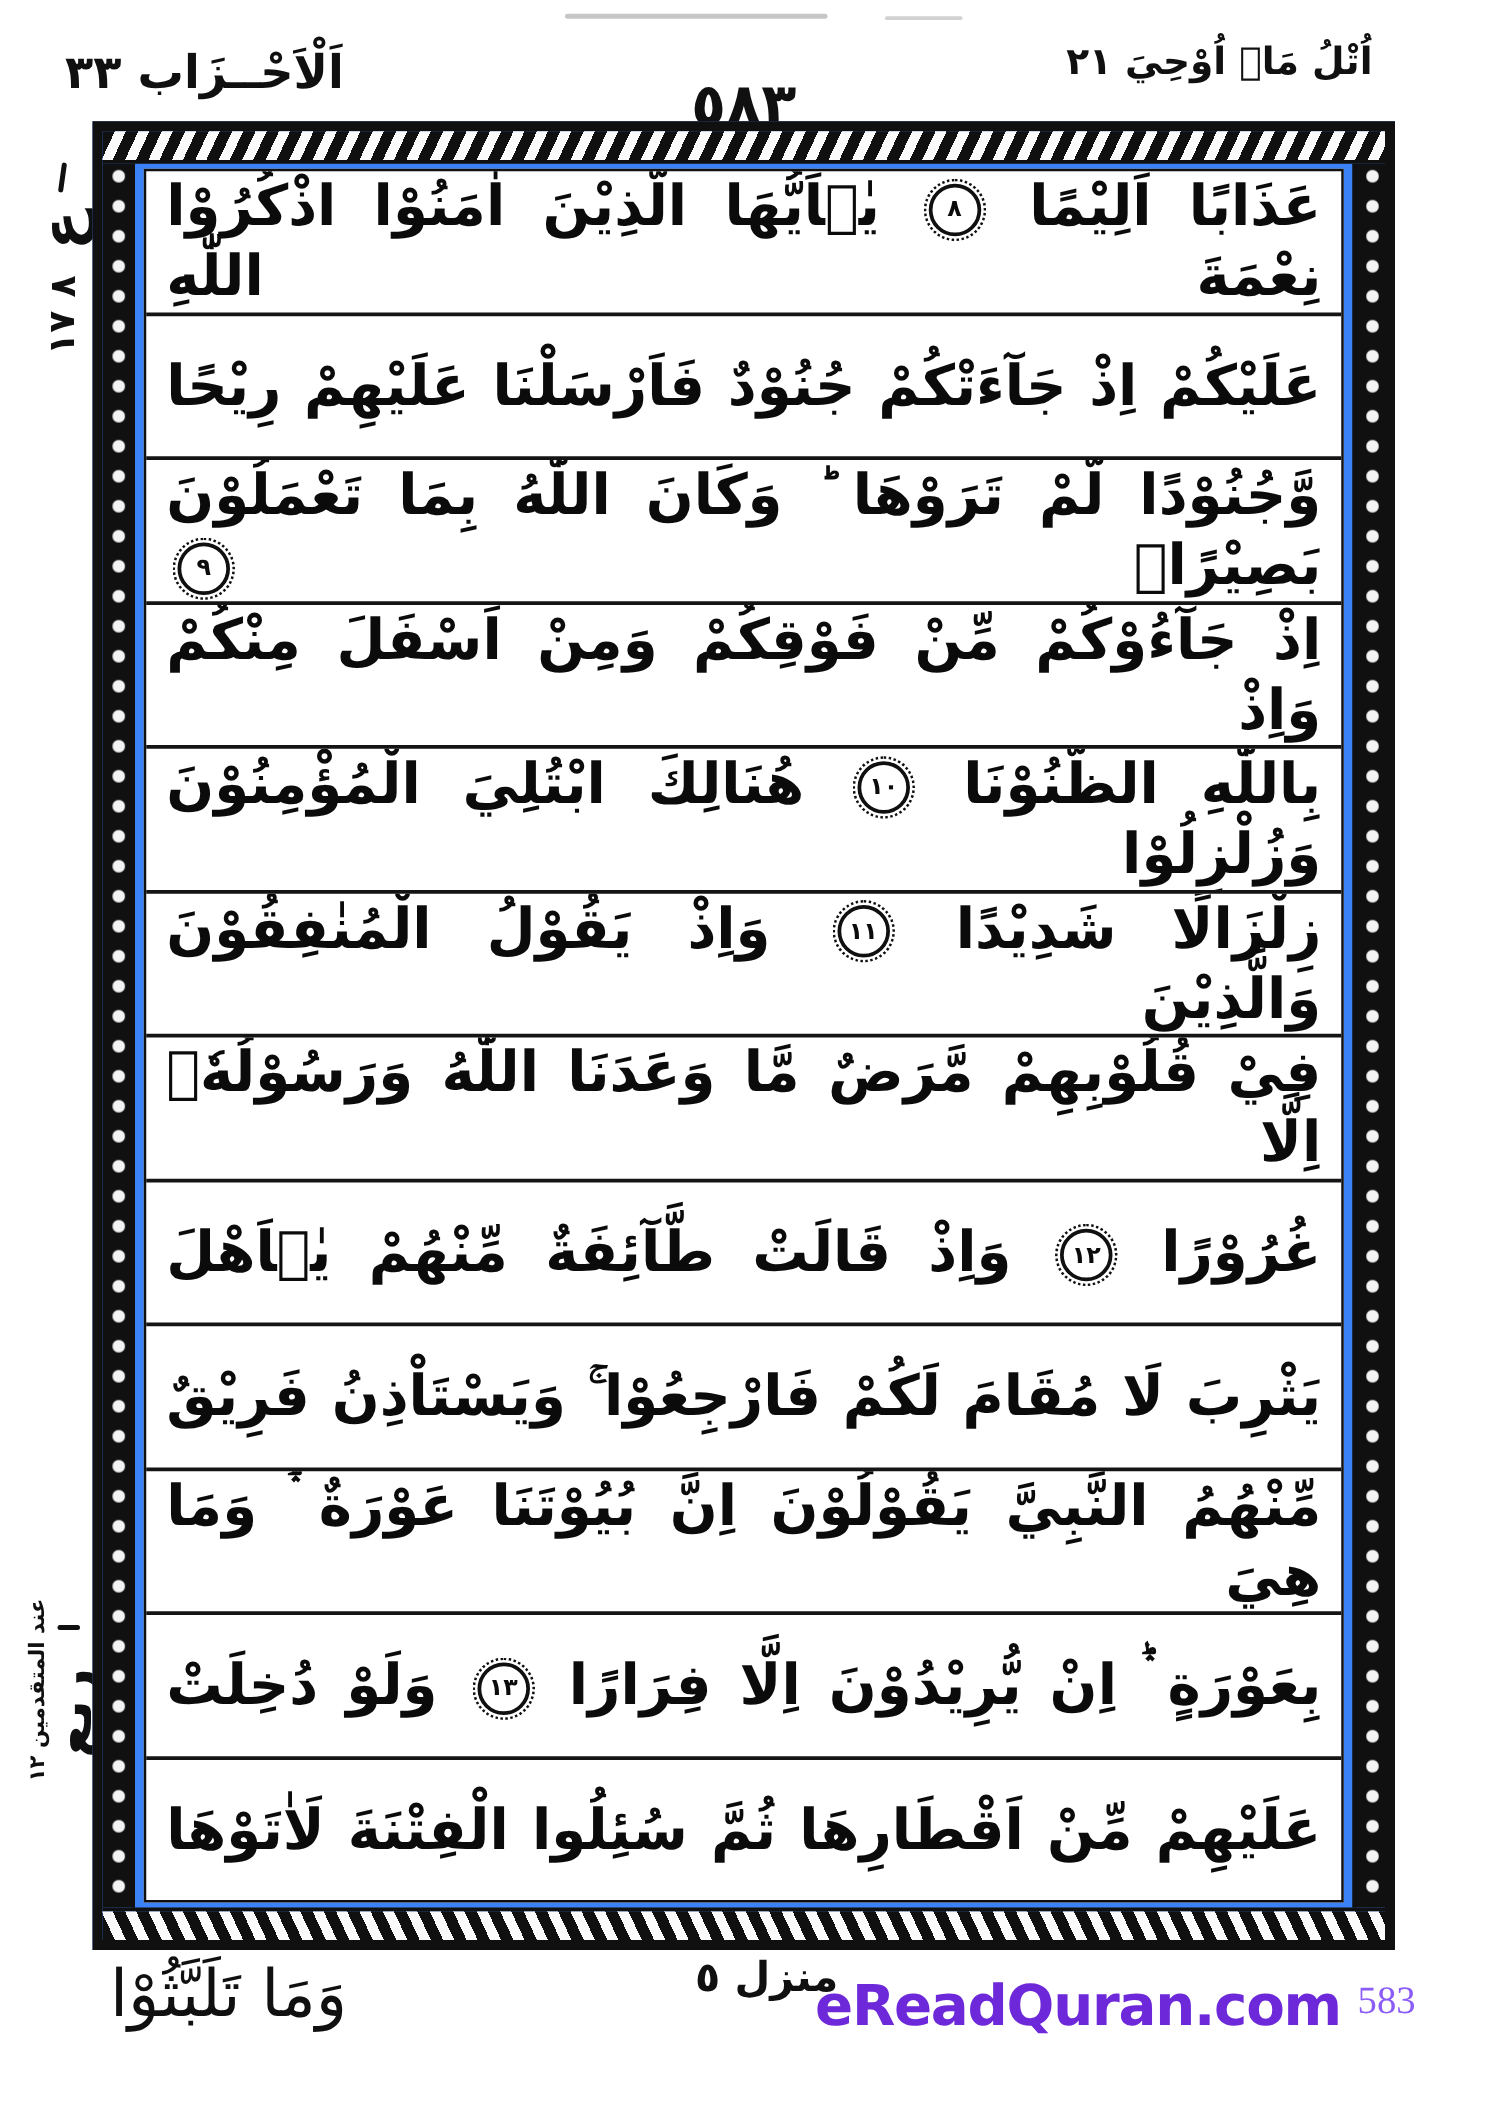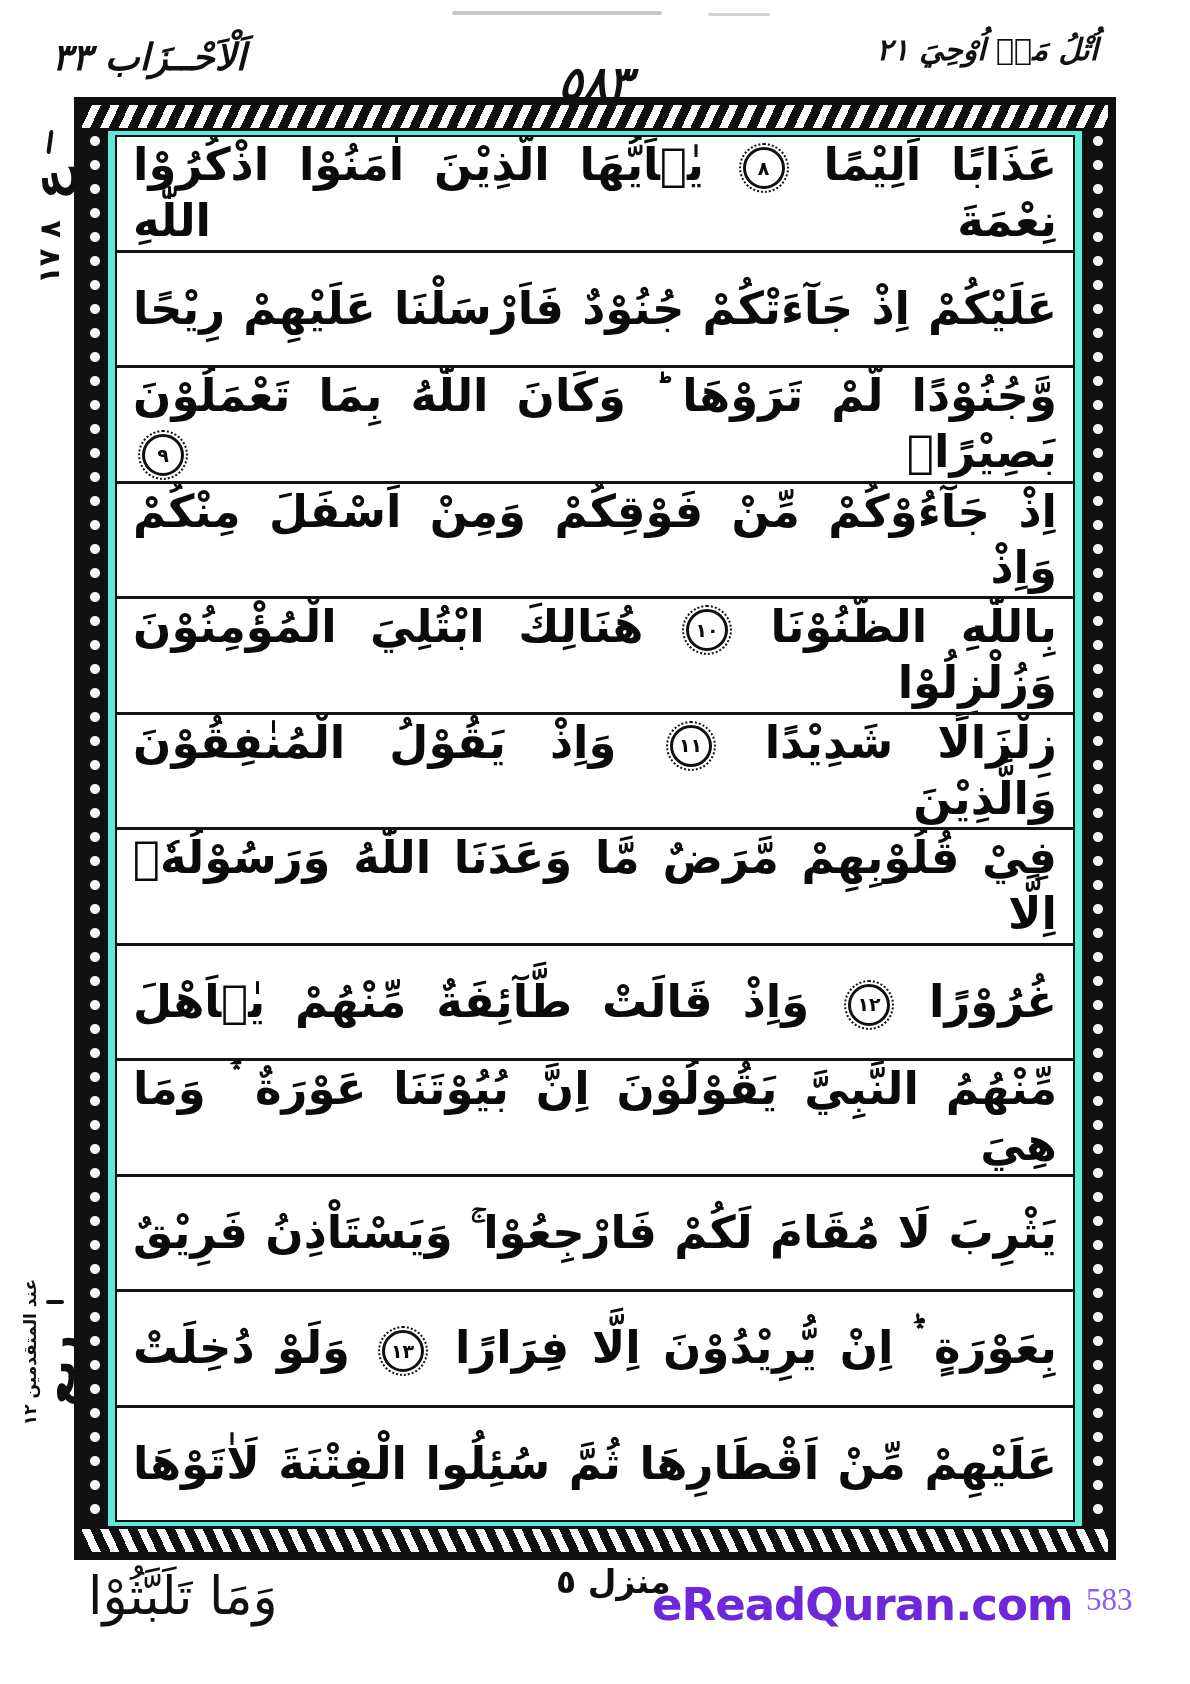--- a/index.html
+++ b/index.html
@@ -6,27 +6,27 @@
   body{
     width:1190px;height:1684px;position:relative;overflow:hidden;
     background:#ffffff;color:#101010;
     font-family:"DejaVu Sans",sans-serif;
   }
   
   .scan-mark-a{position:absolute;top:11px;left:452px;width:210px;height:4px;background:#c6c6c6;border-radius:2px;}
   .scan-mark-b{position:absolute;top:13px;left:708px;width:62px;height:3px;background:#d2d2d2;border-radius:2px;}
 
   
-  .hdr{position:absolute;font-weight:bold;direction:rtl;white-space:nowrap;font-style:italic;}
+  .hdr{position:absolute;font-weight:bold;direction:rtl;white-space:nowrap;}
   .hdr-left{top:36px;left:52px;font-size:37px;letter-spacing:1px;}
   .hdr-center{top:28px;left:50%;transform:translateX(-50%);font-size:46px;margin-top:28px;}
   .hdr-right{top:32px;right:92px;font-size:30px;}
 
   
-  .frame{position:absolute;left:74px;top:97px;width:1042px;height:1463px;background:#5eead4;border:8px solid #101010;box-sizing:border-box;}
+  .frame{position:absolute;left:74px;top:97px;width:1042px;height:1463px;background:#3b82f6;border:8px solid #101010;box-sizing:border-box;}
   .band{position:absolute;box-sizing:border-box;}
   .band-top{top:0;left:0;right:0;height:26px;
     background:repeating-linear-gradient(115deg,#101010 0 9px,#fbfbfb 9px 17px);
     border-bottom:3px solid #101010;}
   .band-bottom{bottom:0;left:0;right:0;height:26px;
     background:repeating-linear-gradient(65deg,#101010 0 9px,#fbfbfb 9px 17px);
     border-top:3px solid #101010;}
   .band-left{left:0;top:26px;bottom:26px;width:26px;background-color:#101010;
     background-image:radial-gradient(circle at 13px 10px,#f4f4f4 4.5px,rgba(0,0,0,0) 5.5px);
     background-size:26px 24px;border-right:3px solid #101010;}
@@ -118,24 +118,24 @@
       <div class="row">
         <p><span>زِلْزَالًا شَدِيْدًا</span> <span class="vm">١١</span> <span>وَاِذْ يَقُوْلُ الْمُنٰفِقُوْنَ وَالَّذِيْنَ</span></p>
       </div>
       <div class="row">
         <p><span>فِيْ قُلُوْبِهِمْ مَّرَضٌ مَّا وَعَدَنَا اللّٰهُ وَرَسُوْلُهٗۤ اِلَّا</span></p>
       </div>
       <div class="row">
         <p><span>غُرُوْرًا</span> <span class="vm">١٢</span> <span>وَاِذْ قَالَتْ طَّآئِفَةٌ مِّنْهُمْ يٰۤاَهْلَ</span></p>
       </div>
       <div class="row">
-        <p><span>مِّنْهُمُ النَّبِيَّ يَقُوْلُوْنَ اِنَّ بُيُوْتَنَا عَوْرَةٌ ۛؕ وَمَا هِيَ</span></p>
+        <p><span>يَثْرِبَ لَا مُقَامَ لَكُمْ فَارْجِعُوْا ۚ وَيَسْتَاْذِنُ فَرِيْقٌ</span></p>
       </div>
       <div class="row">
-        <p><span>يَثْرِبَ لَا مُقَامَ لَكُمْ فَارْجِعُوْا ۚ وَيَسْتَاْذِنُ فَرِيْقٌ</span></p>
+        <p><span>مِّنْهُمُ النَّبِيَّ يَقُوْلُوْنَ اِنَّ بُيُوْتَنَا عَوْرَةٌ ۛؕ وَمَا هِيَ</span></p>
       </div>
       <div class="row">
         <p><span>بِعَوْرَةٍ ۛؕ اِنْ يُّرِيْدُوْنَ اِلَّا فِرَارًا</span> <span class="vm">١٣</span> <span>وَلَوْ دُخِلَتْ</span></p>
       </div>
       <div class="row">
         <p><span>عَلَيْهِمْ مِّنْ اَقْطَارِهَا ثُمَّ سُئِلُوا الْفِتْنَةَ لَاٰتَوْهَا</span></p>
       </div>
     </div>
 </div>
 

